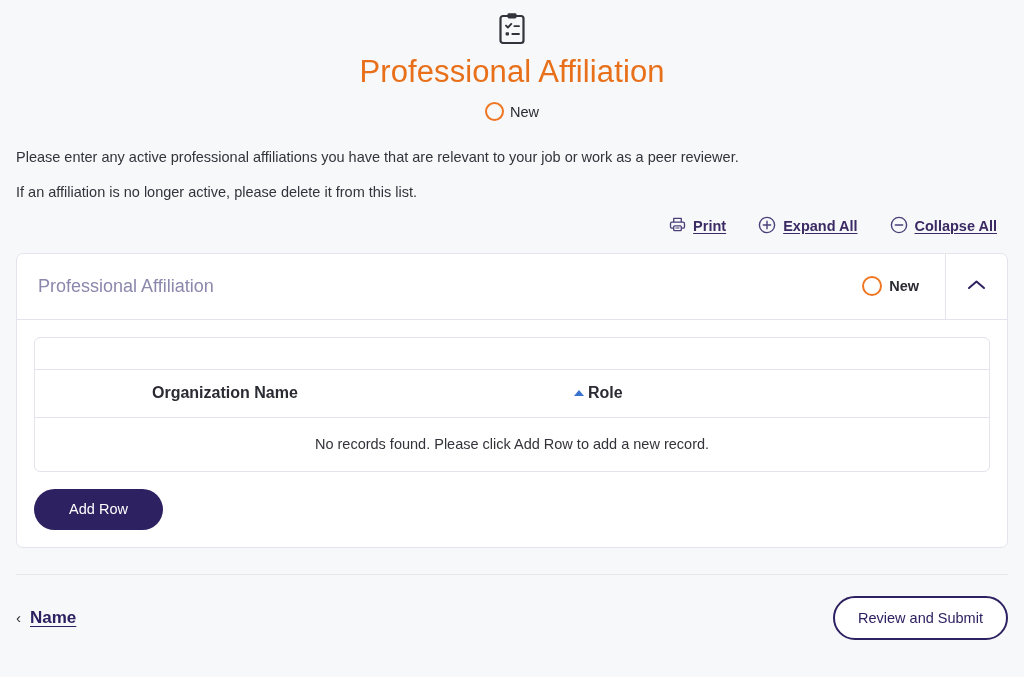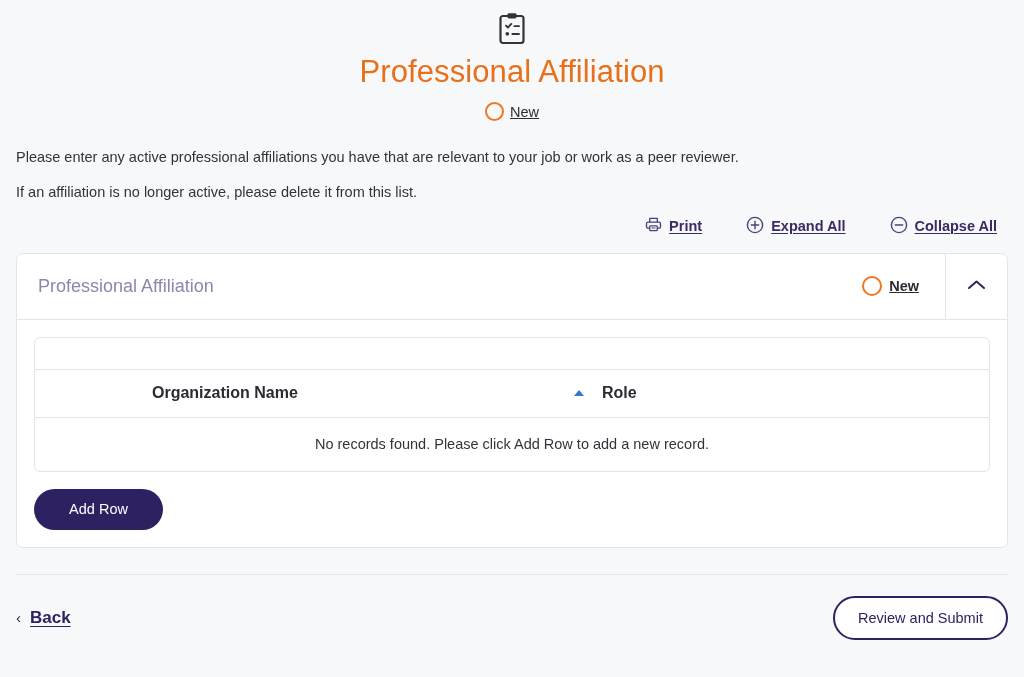--- a/index.html
+++ b/index.html
@@ -34,40 +34,40 @@
     justify-content: center;
     gap: 6px;
   }
   .status-circle {
     width: 19px; height: 19px;
     border-radius: 50%;
     border: 2px solid #ef7622;
     background: transparent;
     flex: none;
   }
-  .status-text { font-size: 14.5px; color: #2b2b33; text-decoration: underline; }
+  .status-text { font-size: 14.5px; color: #2b2b33; }
 
   
   .instructions {
     margin: 28px 0 0 0;
     padding: 0 16px;
   }
   .instructions p {
     margin: 0 0 18px 0;
     font-size: 14.5px;
     color: #33333b;
     line-height: 1.2;
   }
 
   
   .toolbar {
     display: flex;
     justify-content: flex-end;
     align-items: center;
-    gap: 44px;
+    gap: 32px;
     padding: 0 27px 0 16px;
     margin-top: -4px;
   }
   .tool-link {
     display: inline-flex;
     align-items: center;
     gap: 7px;
     color: #3b2a63;
     font-size: 14.5px;
     font-weight: 600;
@@ -130,21 +130,21 @@
   .table-header {
     display: flex;
     align-items: center;
     height: 48px;
     border-bottom: 1px solid #e4e3ee;
     font-size: 16px;
     font-weight: 700;
     color: #2b2b33;
   }
   .th-org { width: 56.5%; padding-left: 117px; }
-  .th-role { display: flex; align-items: center; gap: 18px; }
+  .th-role { display: flex; align-items: center; gap: 4px; }
   .sort-asc {
     width: 0; height: 0;
     border-left: 5px solid transparent;
     border-right: 5px solid transparent;
     border-bottom: 6px solid #3a72cf;
   }
   .table-empty {
     height: 53px;
     display: flex;
     align-items: center;
@@ -300,18 +300,18 @@
     </div>
 
     <button class="btn btn-primary add-row-btn">Add Row</button>
   </div>
 </div>
 
 <div class="footer-divider"></div>
 <div class="footer">
   <span class="back-link">
     <span class="chev-left">‹</span>
-    <span class="lbl">Back</span>
+    <span class="lbl">Name</span>
   </span>
   <div class="footer-actions">
     <button class="btn btn-outline review-btn">Review and Submit</button>
   </div>
 </div>
 
 </body></html>

